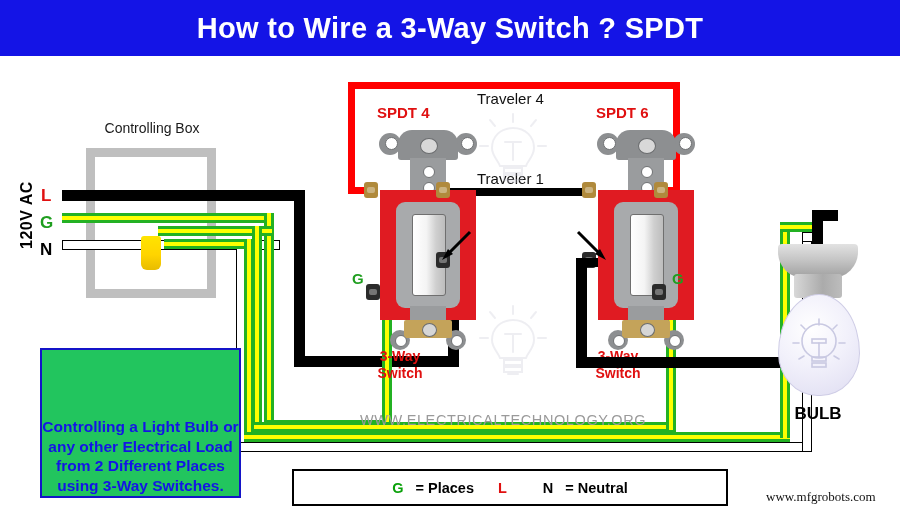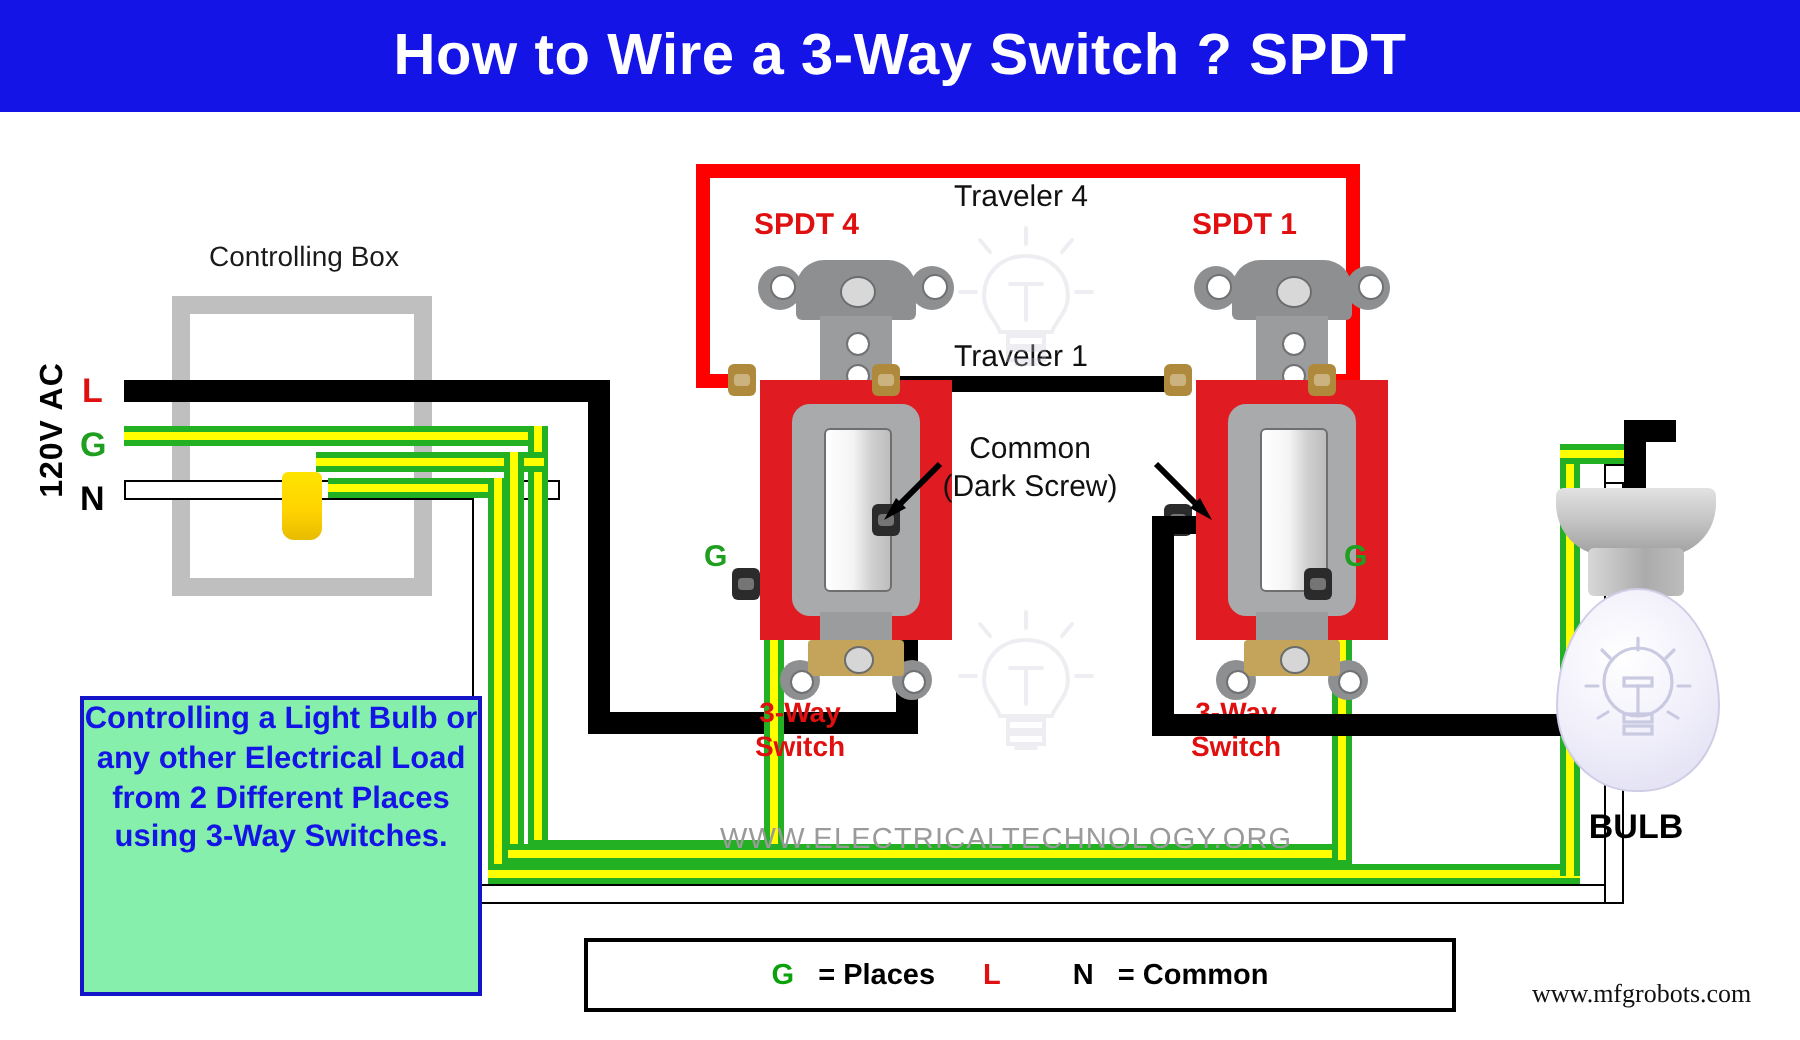--- a/index.html
+++ b/index.html
@@ -87,22 +87,22 @@
   .trav{font-size:15px;color:#111;font-weight:normal;}
   .common{font-size:15px;color:#111;text-align:center;line-height:1.25;}
   .threeway{font-size:14px;color:#e01010;text-align:center;line-height:1.2;font-weight:bold;}
   .gtag{font-size:15px;font-weight:bold;color:#1f9e1f;}
 
   
   .wm-bulb{position:absolute;opacity:.30;}
 
   
   .bluebox{position:absolute;left:40px;top:348px;width:197px;height:146px;
-    border:2px solid #1414c8;background:#86efac;
-    display:flex;align-items:flex-start;justify-content:center;}
+    border:2px solid #1414c8;background:#22c55e;
+    display:flex;align-items:flex-end;justify-content:center;}
   .bluebox .t{color:#1414e6;font-size:15.5px;font-weight:bold;line-height:1.28;text-align:center;
     font-family:"Liberation Sans", sans-serif;}
 
   
   .legend{position:absolute;left:292px;top:469px;width:432px;height:33px;
     border:2px solid #000;background:#fff;display:flex;align-items:center;justify-content:center;}
   .legend span{font-size:14.5px;font-weight:bold;color:#000;font-family:"Liberation Sans", sans-serif;}
   .legend .g{color:#0aa10a;} .legend .l{color:#e01010;}
   .legend .sp{display:inline-block;width:12px;}
 
@@ -230,21 +230,21 @@
   <div class="term brass" style="left:364px;top:182px;"></div>
   <div class="term brass" style="left:436px;top:182px;"></div>
   <div class="term dark" style="left:436px;top:252px;"></div>
   <div class="term dark" style="left:366px;top:284px;"></div>
   <div class="dlab gtag" style="left:352px;top:270px;">G</div>
   <div class="dlab threeway" style="left:362px;top:348px;width:76px;">
     <span>3-Way</span><br>
     <span>Switch</span>
   </div>
 
-  <div class="dlab spdt" style="left:596px;top:104px;">SPDT 1</div>
+  <div class="dlab spdt" style="left:596px;top:104px;">SPDT 6</div>
   <div class="switch" style="left:594px;top:130px;">
     <div class="sw-ear l"></div>
     <div class="sw-ear r"></div>
     <div class="sw-strap-top"></div>
     <div class="sw-ear-hole l"></div>
     <div class="sw-ear-hole r"></div>
     <div class="sw-topscrew"></div>
     <div class="sw-neck"></div>
     <div class="sw-neck-hole" style="top:36px;"></div>
     <div class="sw-neck-hole" style="top:52px;"></div>
@@ -272,24 +272,20 @@
 
   <div class="w blk" style="left:576px;top:258px;width:22px;height:9px;"></div>
   <div class="w blk" style="left:576px;top:258px;width:11px;height:110px;"></div>
   <div class="w blk" style="left:576px;top:357px;width:246px;height:11px;"></div>
   <div class="w blk" style="left:812px;top:210px;width:11px;height:158px;"></div>
   <div class="w blk" style="left:812px;top:210px;width:26px;height:11px;"></div>
 
   <div class="dlab trav" style="left:477px;top:90px;">Traveler 4</div>
   <div class="dlab trav" style="left:477px;top:170px;">Traveler 1</div>
 
-  <div class="dlab common" style="left:455px;top:216px;width:120px;">
-    <span>Common</span><br>
-    <span>(Dark Screw)</span>
-  </div>
   <svg class="arrow" style="left:440px;top:230px;" width="32" height="32" viewBox="0 0 32 32">
     <line x1="30" y1="2" x2="8" y2="24" stroke="#000" stroke-width="3"></line>
     <polygon points="2,30 13,24 8,19" fill="#000"></polygon>
   </svg>
   <svg class="arrow" style="left:576px;top:230px;" width="32" height="32" viewBox="0 0 32 32">
     <line x1="2" y1="2" x2="24" y2="24" stroke="#000" stroke-width="3"></line>
     <polygon points="30,30 19,24 24,19" fill="#000"></polygon>
   </svg>
 
   <svg class="wm-bulb" style="left:478px;top:108px;" width="70" height="86" viewBox="0 0 70 86">
@@ -359,16 +355,16 @@
     <span class="sp"></span>
     <span>= Places</span>
     <span class="sp"></span>
     <span class="sp"></span>
     <span class="l">L</span>
     <span class="sp"></span>
     <span class="sp"></span>
     <span class="sp"></span>
     <span>N</span>
     <span class="sp"></span>
-    <span>= Common</span>
+    <span>= Neutral</span>
   </div>
 
 </div>
 
 </body></html>

